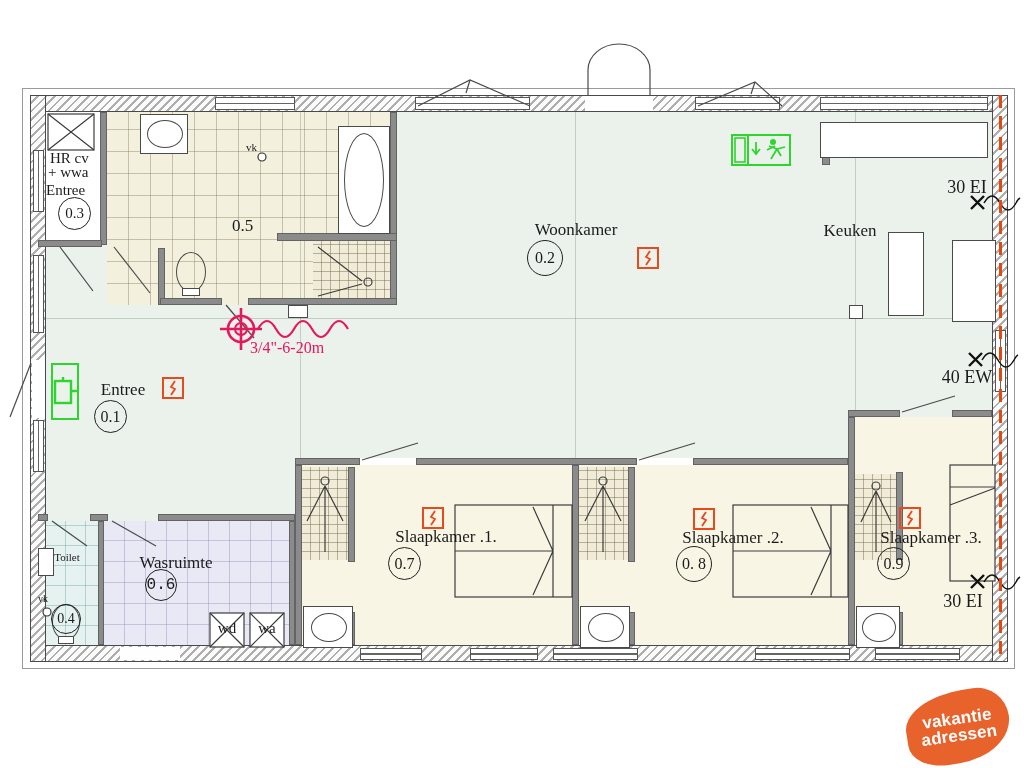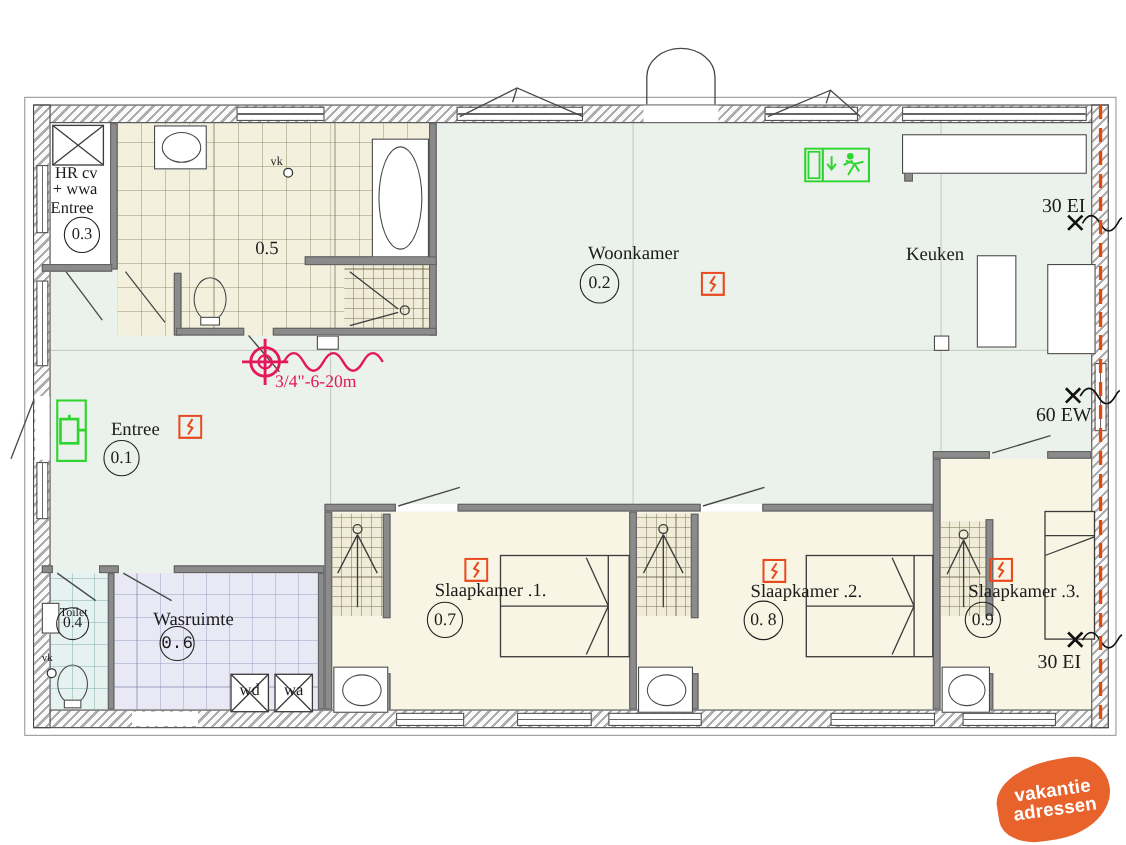--- a/index.html
+++ b/index.html
@@ -312,40 +312,40 @@
 
   <div class="abs lbl" style="left:520px;top:221px;width:112px;">Woonkamer</div>
   <div class="abs circle-num" style="left:527px;top:240px;width:36px;height:36px;">0.2</div>
 
   <div class="abs lbl" style="left:814px;top:222px;width:72px;">Keuken</div>
 
   <div class="abs lbl" style="left:98px;top:381px;width:50px;">Entree</div>
   <div class="abs circle-num" style="left:94px;top:400px;width:33px;height:33px;">0.1</div>
 
   <div class="abs lbl" style="left:44px;top:551px;width:46px;font-size:11px;">Toilet</div>
-  <div class="abs circle-num" style="left:51px;top:552px;width:30px;height:30px;font-size:14px;text-align:right;">0.4</div>
+  <div class="abs circle-num" style="left:51px;top:604px;width:30px;height:30px;font-size:14px;text-align:right;">0.4</div>
   <div class="abs lbl-xs" style="left:38px;top:593px;font-size:10px;">vk</div>
 
   <div class="abs lbl" style="left:128px;top:554px;width:96px;">Wasruimte</div>
   <div class="abs circle-num" style="left:145px;top:569px;width:32px;height:32px;font-family:Liberation Mono, monospace;">0.6</div>
 
   <div class="abs lbl" style="left:392px;top:528px;width:108px;">Slaapkamer .1.</div>
   <div class="abs circle-num" style="left:388px;top:547px;width:33px;height:33px;">0.7</div>
 
   <div class="abs lbl" style="left:679px;top:529px;width:108px;">Slaapkamer .2.</div>
   <div class="abs circle-num" style="left:676px;top:546px;width:36px;height:36px;">0. 8</div>
 
   <div class="abs lbl" style="left:877px;top:529px;width:108px;">Slaapkamer .3.</div>
   <div class="abs circle-num" style="left:877px;top:547px;width:33px;height:33px;">0.9</div>
 
   <div class="abs boxlbl" style="left:210px;top:620px;width:34px;">wd</div>
   <div class="abs boxlbl" style="left:250px;top:620px;width:34px;">wa</div>
 
   <div class="abs firelbl" style="left:938px;top:177px;width:58px;">30 EI</div>
-  <div class="abs firelbl" style="left:936px;top:367px;width:62px;">60 EW</div>
+  <div class="abs firelbl" style="left:936px;top:367px;width:62px;">40 EW</div>
   <div class="abs firelbl" style="left:934px;top:591px;width:58px;">30 EI</div>
 
   <div class="abs hose-lbl" style="left:250px;top:339px;">3/4"-6-20m</div>
 
   <div class="abs" id="logo" style="left:906px;top:691px;width:104px;height:72px;">
     <div class="txt">
       <div>vakantie</div>
       <div>adressen</div>
     </div>
   </div>

